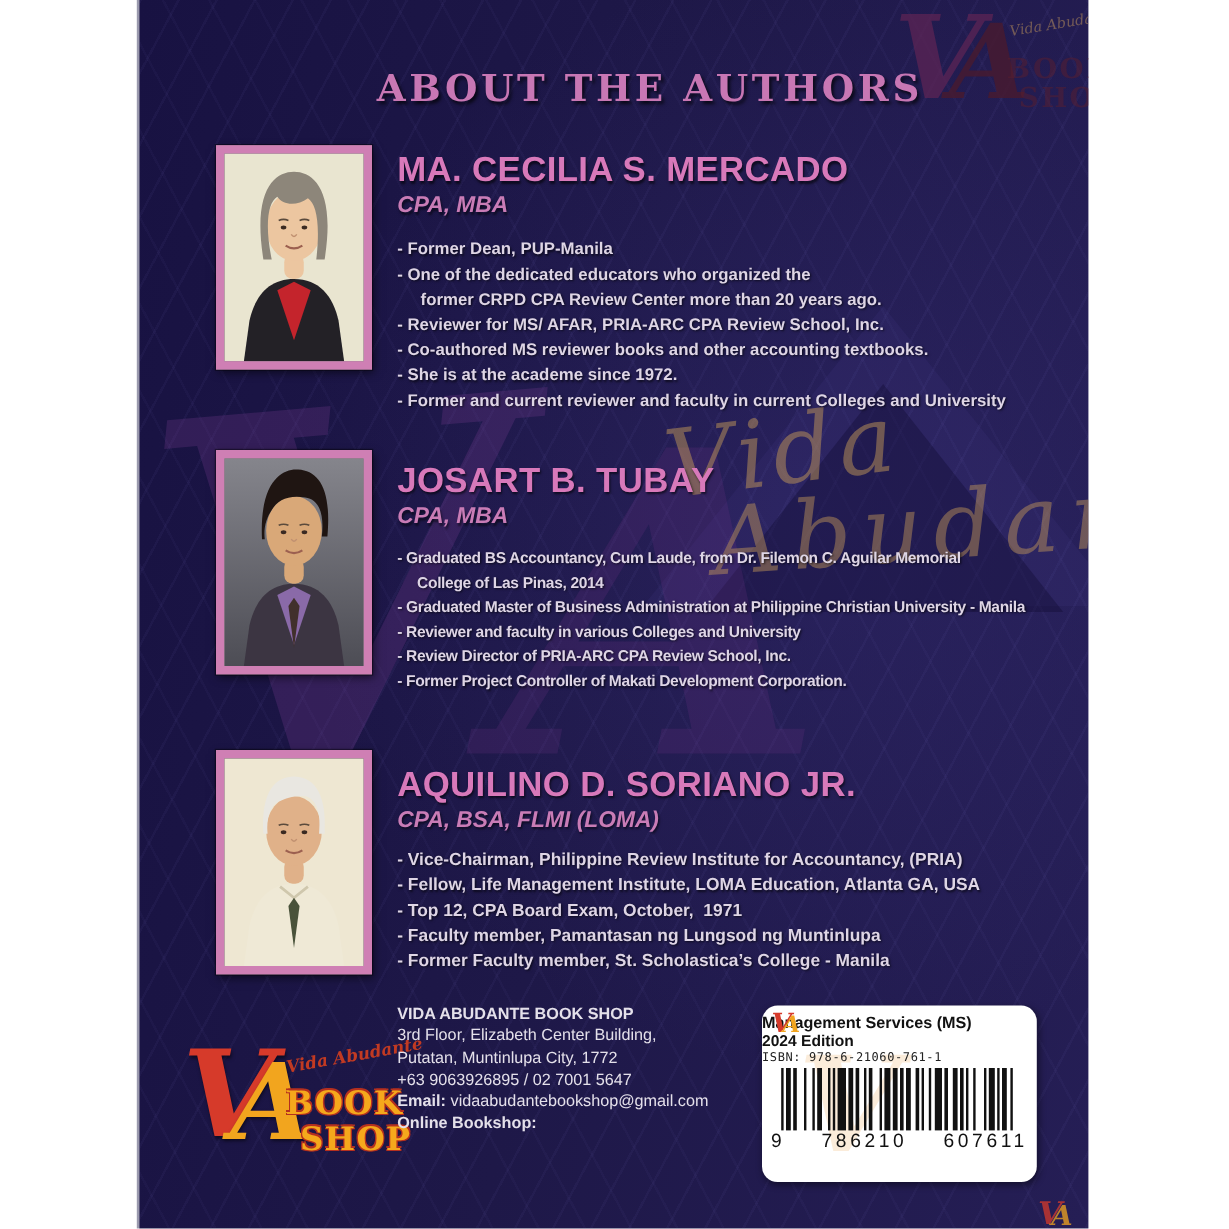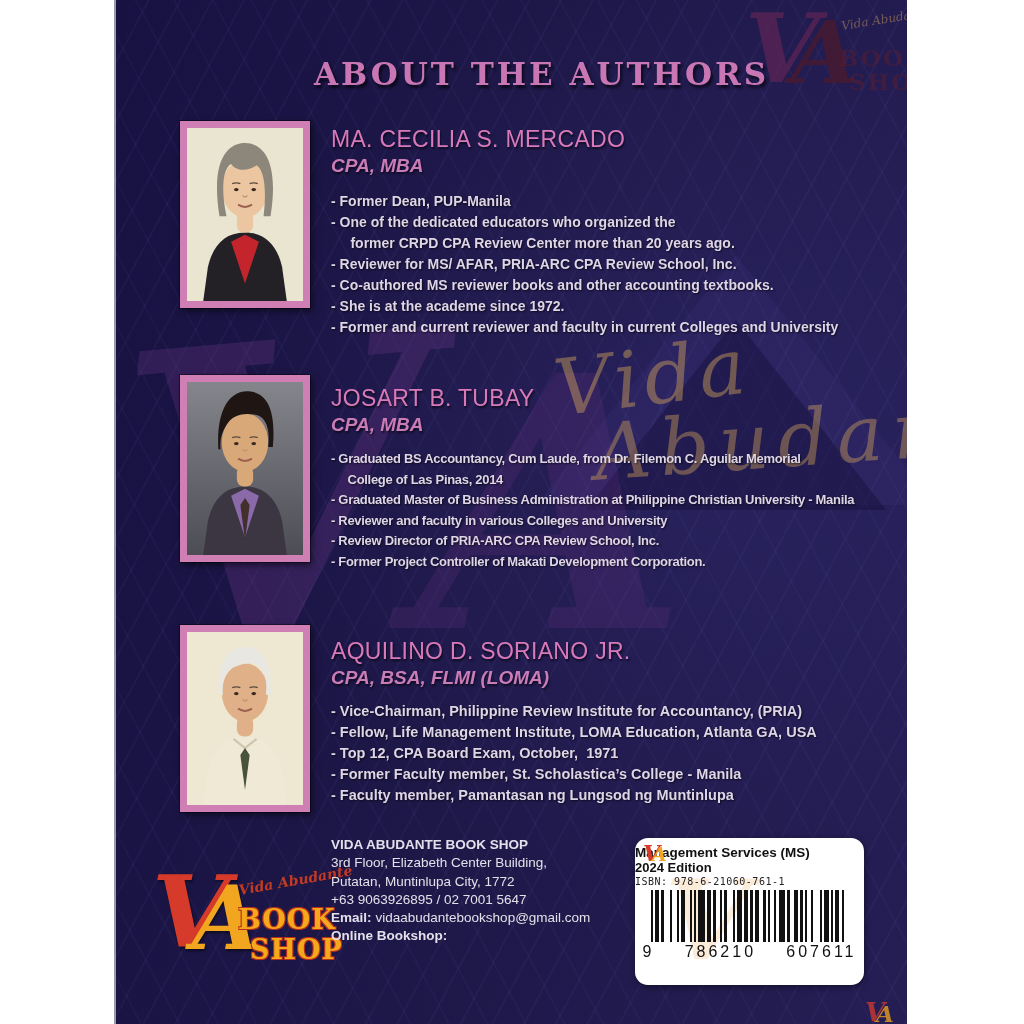--- a/index.html
+++ b/index.html
@@ -44,21 +44,21 @@
          color:#c877b4;text-shadow:2px 3px 3px rgba(0,0,0,.7);}
 
   
   .section{position:absolute;left:64px;width:716px;z-index:2;}
   .s1{top:121px}.s2{top:375px}.s3{top:625px}
   .photo-frame{position:absolute;left:0;top:0;width:116px;height:173px;border:7px solid #cf7fb4;
          background:#777;box-shadow:0 0 0 1px rgba(0,0,0,.4),2px 3px 7px rgba(0,0,0,.55);}
   .photo-frame svg{display:block;}
   .bio{margin-left:151px;}
   .s1 .bio{padding-top:5px}.s2 .bio{padding-top:10px}.s3 .bio{padding-top:13px}
-  .author-name{font-weight:normal;font-size:23px;color:#d879ba;letter-spacing:.3px;
+  .author-name{font-weight:bold;font-size:29px;color:#d879ba;letter-spacing:.3px;
          text-shadow:1px 2px 2px rgba(0,0,0,.6);}
   .author-creds{font-style:italic;font-weight:bold;font-size:19px;color:#c97cb6;margin-top:2px;
          text-shadow:1px 2px 2px rgba(0,0,0,.55);}
   .bullets{font-weight:bold;color:#ded5e5;text-shadow:1px 1px 2px rgba(0,0,0,.65);}
   .s1 .bullets{margin-top:14px;font-size:14px;line-height:21px;}
   .s2 .bullets{margin-top:13px;font-size:13px;line-height:20.5px;letter-spacing:-.3px;}
   .s3 .bullets{margin-top:12px;font-size:14.5px;line-height:21px;}
   .bullet-line{white-space:pre-wrap;}
 
   
@@ -214,22 +214,22 @@
     <path d="M44 66 Q50 70 56 66" stroke="#9c6050" stroke-width="1.6" fill="none"></path>
   </svg>
         </div>
       <div class="bio">
         <div class="author-name">AQUILINO D. SORIANO JR.</div>
         <div class="author-creds">CPA, BSA, FLMI (LOMA)</div>
         <div class="bullets">
             <div class="bullet-line">- Vice-Chairman, Philippine Review Institute for Accountancy, (PRIA)</div>
             <div class="bullet-line">- Fellow, Life Management Institute, LOMA Education, Atlanta GA, USA</div>
             <div class="bullet-line">- Top 12, CPA Board Exam, October,  1971</div>
+            <div class="bullet-line">- Faculty member, Pamantasan ng Lungsod ng Muntinlupa</div>
             <div class="bullet-line">- Former Faculty member, St. Scholastica’s College - Manila</div>
-            <div class="bullet-line">- Faculty member, Pamantasan ng Lungsod ng Muntinlupa</div>
           </div>
       </div>
     </div>
 
     <div class="shop-logo">
       <span class="lg-v">V</span>
       <span class="lg-a">A</span>
       <span class="lg-script">Vida Abudante</span>
       <span class="lg-book">BOOK</span>
       <span class="lg-shop">SHOP</span>

